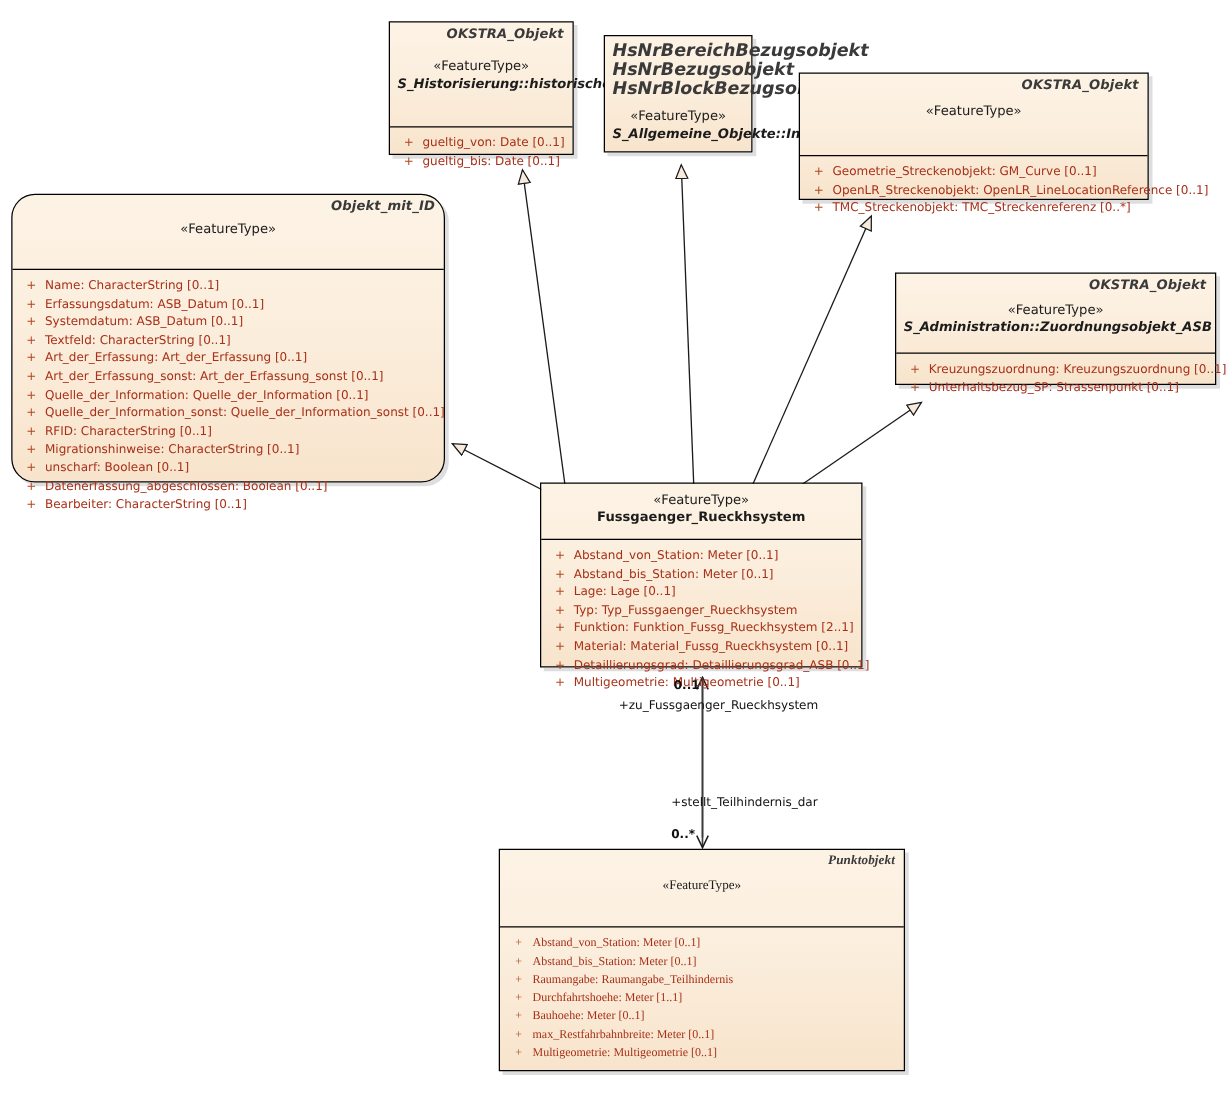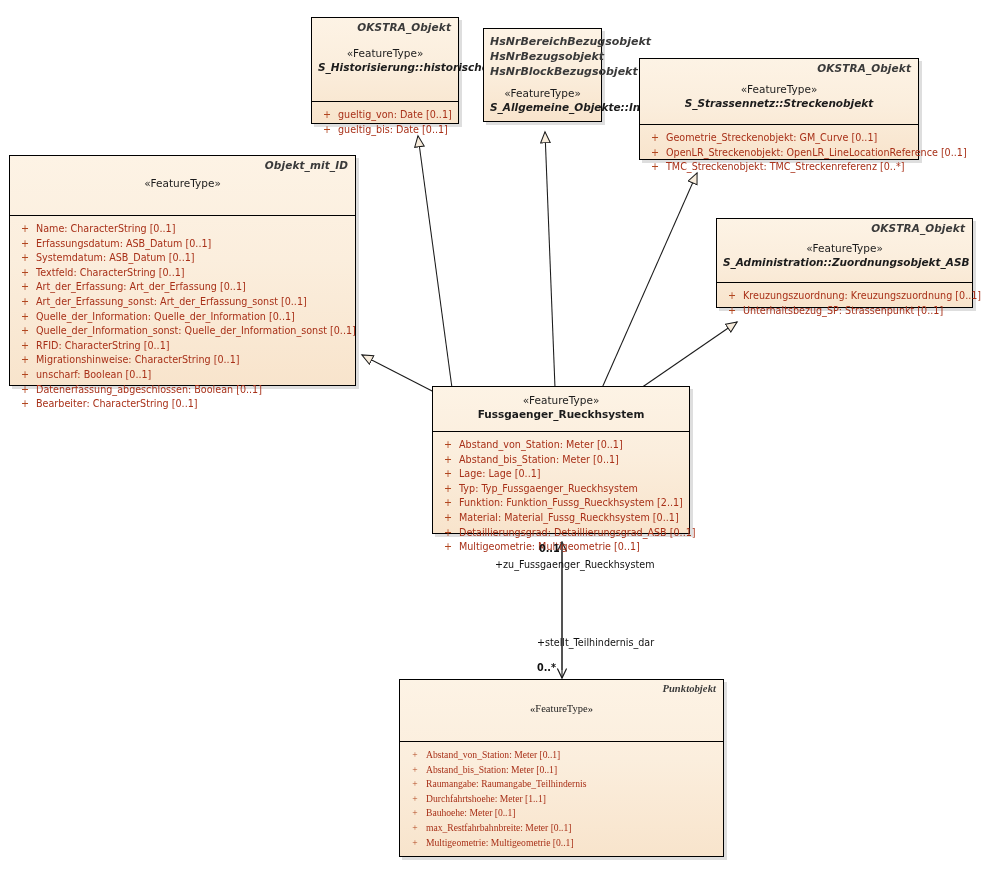--- a/index.html
+++ b/index.html
@@ -9,21 +9,21 @@
   svg.links{position:absolute;left:0;top:0;width:982px;height:878px;pointer-events:none;}
 
   .uml-class{position:absolute;box-sizing:border-box;
       border:1px solid #000000;
       box-shadow:3px 3px 0 rgba(0,0,0,0.13);
       background:linear-gradient(180deg,#fdf3e5 0%,#fbeedd 45%,#f8e4cc 100%);
       z-index:5;}
   .uml-head{position:relative;padding:4px 6px 6px 6px;}
   .stereo-corner{position:absolute;right:7px;top:3px;font-style:italic;font-weight:bold;
       font-size:10.5px;color:#3a3a3a;letter-spacing:0.1px;}
-  .corner-lines{text-align:center;font-style:italic;font-weight:bold;font-size:11px;
+  .corner-lines{text-align:center;font-style:italic;font-weight:bold;font-size:14px;
       color:#3a3a3a;line-height:13px;padding-top:2px;}
   .stereotype{text-align:center;font-size:10.5px;color:#1c1c1c;line-height:14px;}
   .cls-name{text-align:center;font-size:10.5px;font-weight:bold;color:#1c1c1c;line-height:14px;}
   .cls-name.ital{font-style:italic;}
   .uml-sep{height:1px;background:#000000;font-size:0;line-height:0;}
   .attr-list{padding:6px 4px 6px 4px;}
   .attr-row{display:flex;align-items:flex-start;font-size:9.6px;line-height:14.6px;
       color:#a83018;white-space:nowrap;}
   .attr-vis{width:22px;flex:0 0 22px;text-align:center;color:#b2461f;}
   .attr-txt{flex:1 1 auto;}
@@ -87,40 +87,39 @@
       <div class="corner-lines">HsNrBlockBezugsobjekt</div>
       <div class="stereotype" style="margin-top:8px;">«FeatureType»</div>
       <div class="cls-name ital">S_Allgemeine_Objekte::Infrastrukturobjekt</div>
     </div>
   </div>
 
   <div class="uml-class" style="left:639px;top:48px;width:280px;height:102px;">
     <div class="uml-head" style="height:55px;">
       <div class="stereo-corner">OKSTRA_Objekt</div>
       <div class="stereotype" style="margin-top:19px;">«FeatureType»</div>
-      <div class="cls-name ital">S_Strassennetz::Streckenobjekt</div>
     </div>
     <div class="uml-sep"></div>
     <div class="attr-list">
       <div class="attr-row">
         <span class="attr-vis">+</span>
         <span class="attr-txt">Geometrie_Streckenobjekt: GM_Curve [0..1]</span>
       </div>
       <div class="attr-row">
         <span class="attr-vis">+</span>
         <span class="attr-txt">OpenLR_Streckenobjekt: OpenLR_LineLocationReference [0..1]</span>
       </div>
       <div class="attr-row">
         <span class="attr-vis">+</span>
         <span class="attr-txt">TMC_Streckenobjekt: TMC_Streckenreferenz [0..*]</span>
       </div>
     </div>
   </div>
 
-  <div class="uml-class" style="left:9px;top:145px;width:347px;height:231px;">
+  <div class="uml-class" style="left:9px;top:145px;width:347px;height:231px;border-radius:19px;">
     <div class="uml-head" style="height:49px;">
       <div class="stereo-corner">Objekt_mit_ID</div>
       <div class="stereotype" style="margin-top:16px;">«FeatureType»</div>
     </div>
     <div class="uml-sep"></div>
     <div class="attr-list">
       <div class="attr-row">
           <span class="attr-vis">+</span>
           <span class="attr-txt">Name: CharacterString [0..1]</span>
         </div>

